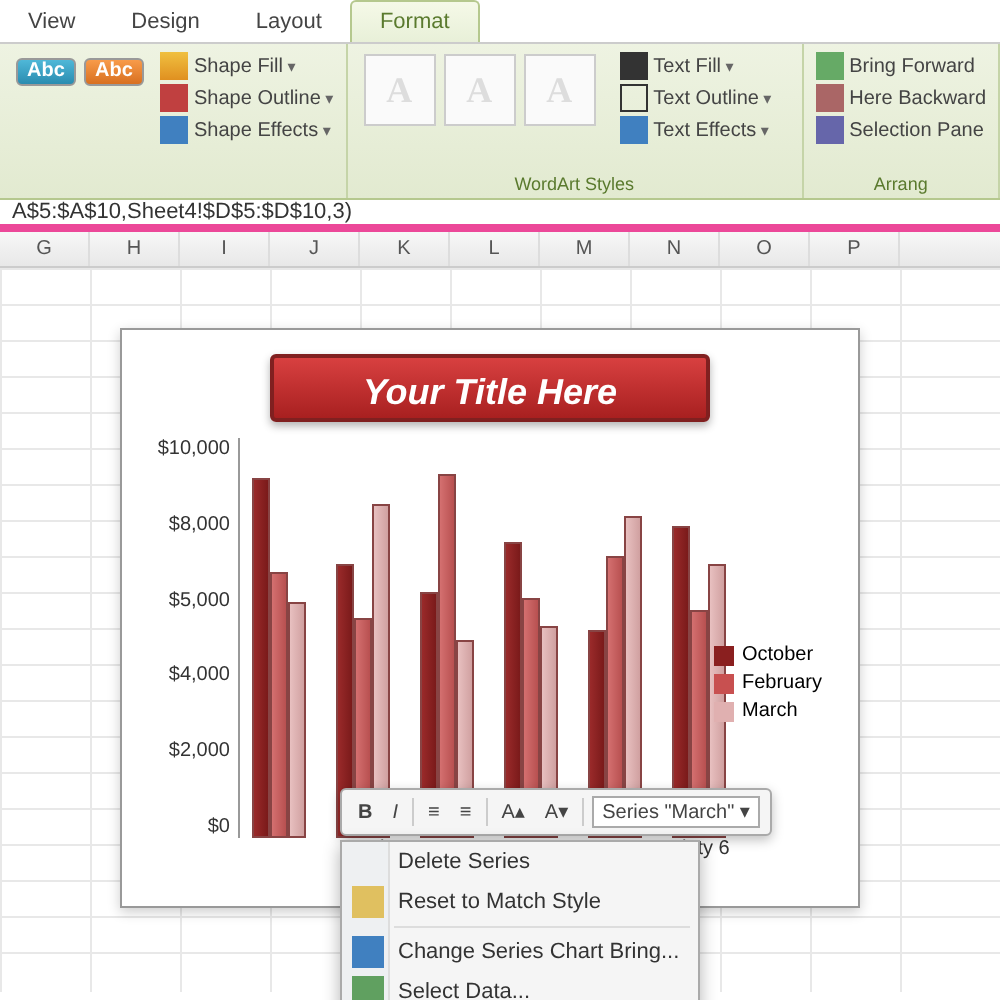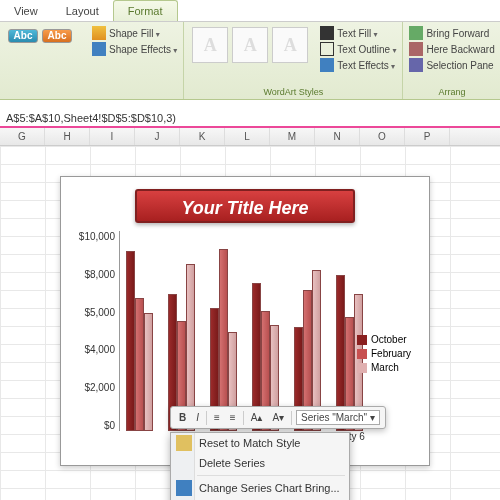--- a/index.html
+++ b/index.html
@@ -16,21 +16,21 @@
 .group-label { position: absolute; bottom: 2px; left: 0; right: 0; text-align: center; font-size: 9px; color: #5a7a2e; }
 .style-box { width: 30px; height: 14px; border: 1px solid #999; border-radius: 3px; display: inline-flex; align-items: center; justify-content: center; font-size: 10px; font-weight: bold; color: #fff; margin: 2px; }
 .sb-blue { background: linear-gradient(#4fb8d8, #2a8cb0); }
 .sb-orange { background: linear-gradient(#f89b4a, #d87020); }
 .mini-row { display: flex; align-items: center; font-size: 10px; color: #444; padding: 1px 0; white-space: nowrap; }
 .mini-icon { width: 14px; height: 14px; margin-right: 3px; display: inline-block; }
 .wa-style { width: 36px; height: 36px; border: 1px solid #ccc; display: inline-flex; align-items: center; justify-content: center; font-size: 18px; font-weight: bold; color: #ddd; font-family: Georgia, serif; margin: 2px; background: #fafafa; }
 .dd-arrow::after { content: " ▾"; font-size: 8px; color: #666; }
 
 
-.formula-bar { height: 28px; border-bottom: 2px solid #ec4899; padding: 2px 6px; font-size: 11px; color: #333; background: #fff; display: flex; align-items: flex-end; }
+.formula-bar { height: 16px; border-bottom: 4px solid #ec4899; padding: 2px 6px; font-size: 11px; color: #333; background: #fff; display: flex; align-items: center; }
 
 
 .grid { position: relative; }
 .col-headers { display: flex; height: 18px; background: linear-gradient(#f7f7f7, #e8e8e8); border-bottom: 1px solid #ccc; }
 .col-h { width: 45px; text-align: center; font-size: 10px; color: #555; border-right: 1px solid #ddd; line-height: 18px; }
 .cells { position: relative; height: 362px; }
 .row-line { position: absolute; left: 0; right: 0; height: 1px; background: #e8e8e8; }
 .col-line { position: absolute; top: 0; bottom: 0; width: 1px; background: #e8e8e8; }
 
 
@@ -57,36 +57,41 @@
 .cm-item { display: flex; align-items: center; padding: 4px 6px 4px 28px; position: relative; color: #333; cursor: pointer; }
 .cm-icon { position: absolute; left: 5px; width: 16px; height: 16px; }
 .cm-sep { height: 1px; background: #ddd; margin: 2px 4px 2px 26px; }
 .icon-strip { position: absolute; left: 0; top: 0; bottom: 0; width: 24px; background: #eef0f2; border-right: 1px solid #ddd; }
 </style>
 </head>
 <body>
 
 <div class="tabs">
   <div class="tab">View</div>
+  <div class="tab">Design</div>
   <div class="tab">Layout</div>
   <div class="tab active">Format</div>
 </div>
 
 <div class="ribbon">
   <div class="group" style="flex-direction:row;align-items:flex-start;">
     <div>
       <div class="style-box sb-blue">Abc</div>
     </div>
     <div>
       <div class="style-box sb-orange">Abc</div>
     </div>
-    <div style="margin-left:18px;">
+    <div style="margin-left:6px;">
       <div class="mini-row">
           <span class="mini-icon" style="background:linear-gradient(#f0c040,#e09020);"></span>
           <span class="dd-arrow">Shape Fill</span>
+        </div>
+      <div class="mini-row">
+          <span class="mini-icon" style="background:#c04040;"></span>
+          <span class="dd-arrow">Shape Outline</span>
         </div>
       <div class="mini-row">
           <span class="mini-icon" style="background:#4080c0;"></span>
           <span class="dd-arrow">Shape Effects</span>
         </div>
     </div>
   </div>
   <div class="group" style="flex:1;">
     <div style="display:flex;">
       <div class="wa-style">A</div>
@@ -237,26 +242,26 @@
       <span class="sep"></span>
       <span class="mt-item">A▴</span>
       <span class="mt-item">A▾</span>
       <span class="sep"></span>
       <span class="mt-item" style="border:1px solid #aaa;background:#fff;padding:1px 4px;">Series "March" ▾</span>
     </div>
 
     <div class="context-menu">
       <div class="icon-strip"></div>
       <div class="cm-item">
+          <span>Delete Series</span>
+        </div>
+      <div class="cm-item">
           <span class="cm-icon" style="background:#e0c060;"></span>
           <span>Reset to Match Style</span>
         </div>
-      <div class="cm-item">
-          <span>Delete Series</span>
-        </div>
       <div class="cm-sep"></div>
       <div class="cm-item">
           <span class="cm-icon" style="background:#4080c0;"></span>
           <span>Change Series Chart Bring...</span>
         </div>
       <div class="cm-item">
           <span class="cm-icon" style="background:#60a060;"></span>
           <span>Select Data...</span>
         </div>
 

